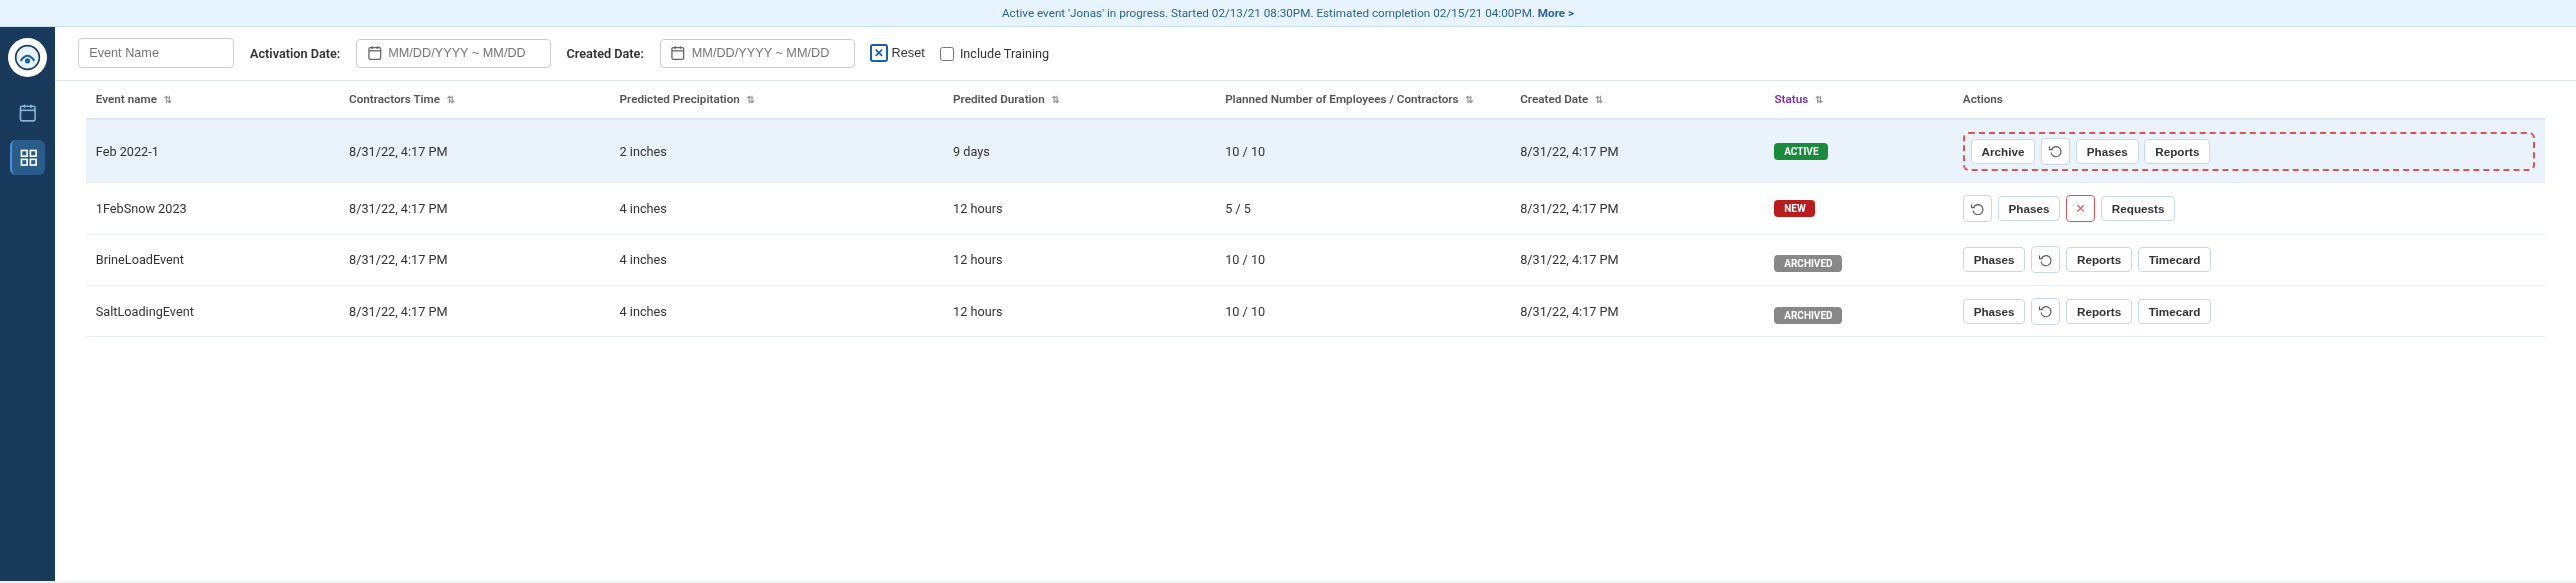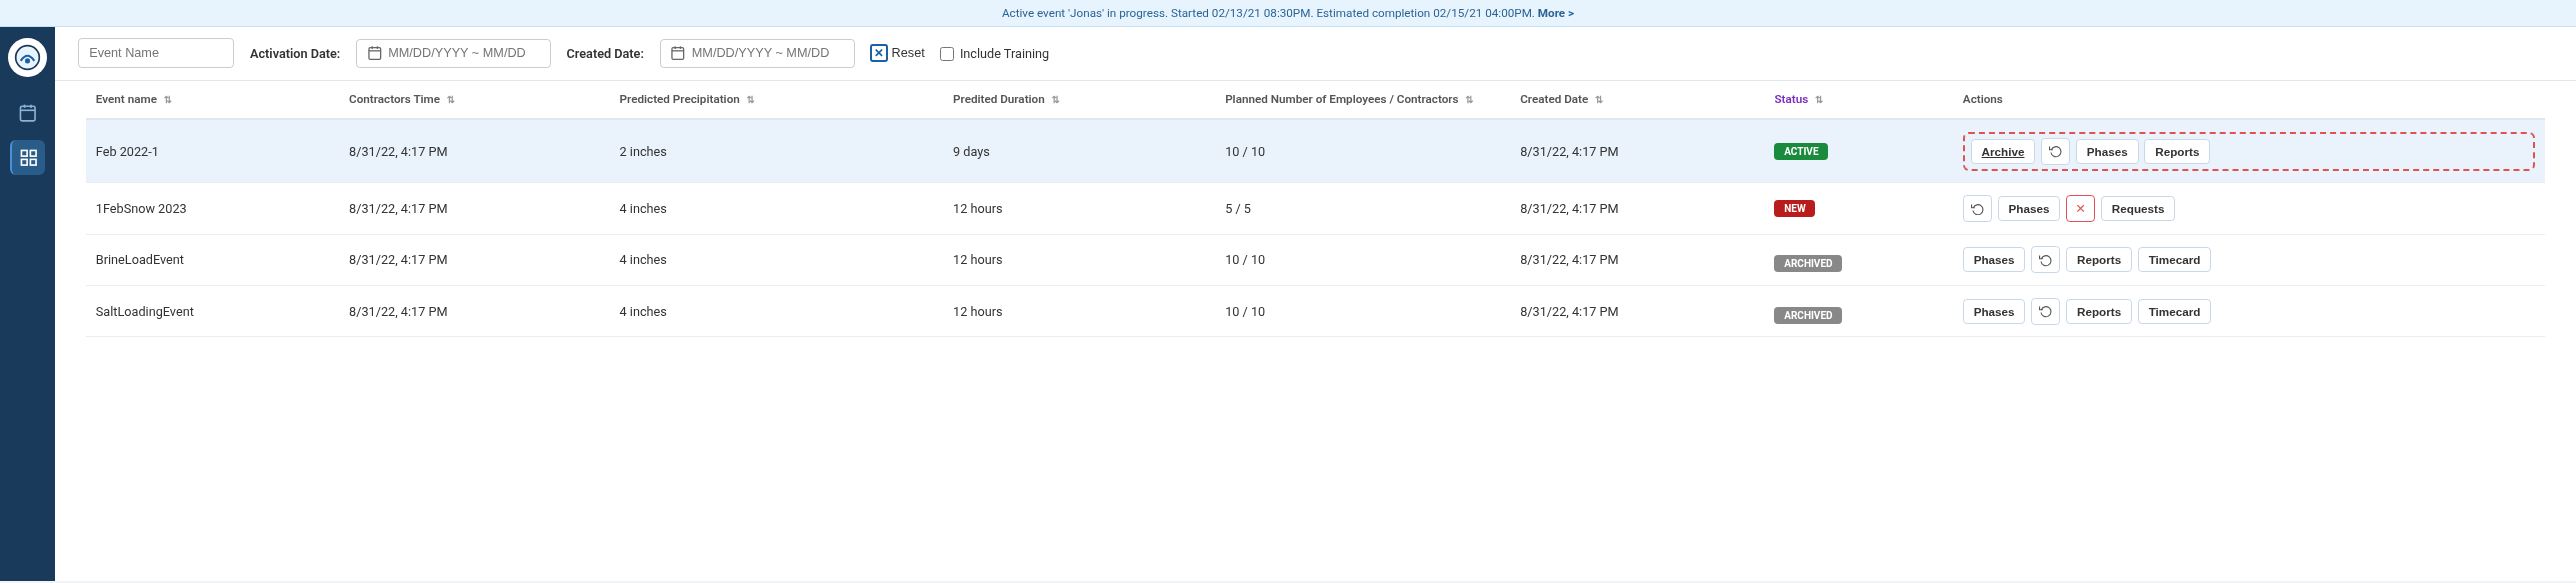--- a/index.html
+++ b/index.html
@@ -240,21 +240,20 @@
     }
     .archive-btn {
       border: 1px solid #c8d8e8;
       background: #fff;
       border-radius: 3.9px;
       padding: 4.9px 9.8px;
       font-size: 11.7px;
       font-weight: 600;
       color: #333;
       cursor: pointer;
-      text-decoration: underline;
     }
 
     
     .actions-highlighted {
       border: 2px dashed #e05252;
       border-radius: 5.9px;
       padding: 3.9px 5.9px;
       display: flex;
       align-items: center;
       gap: 5.9px;

